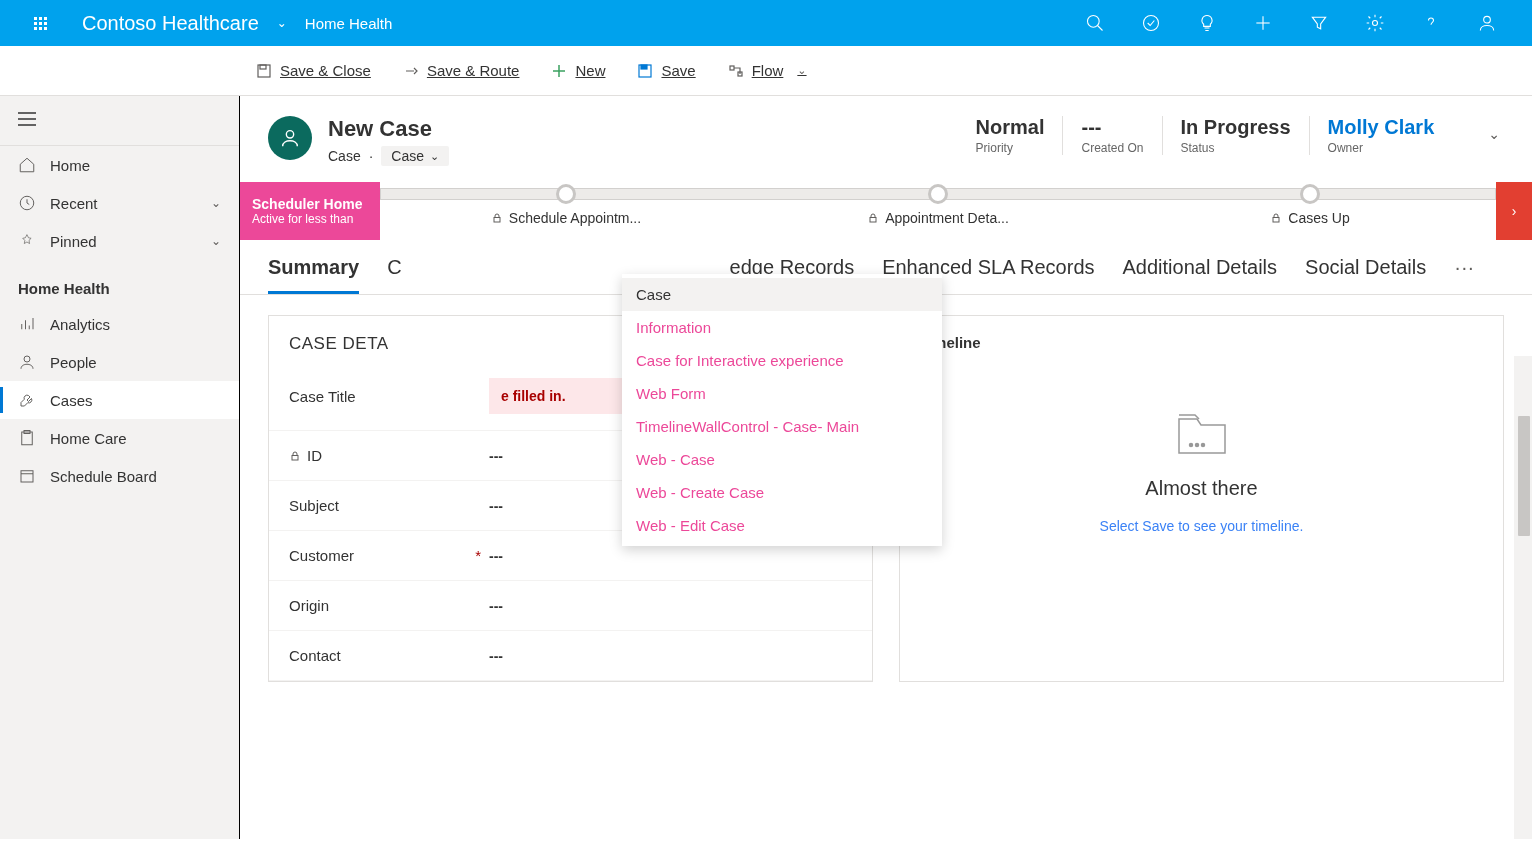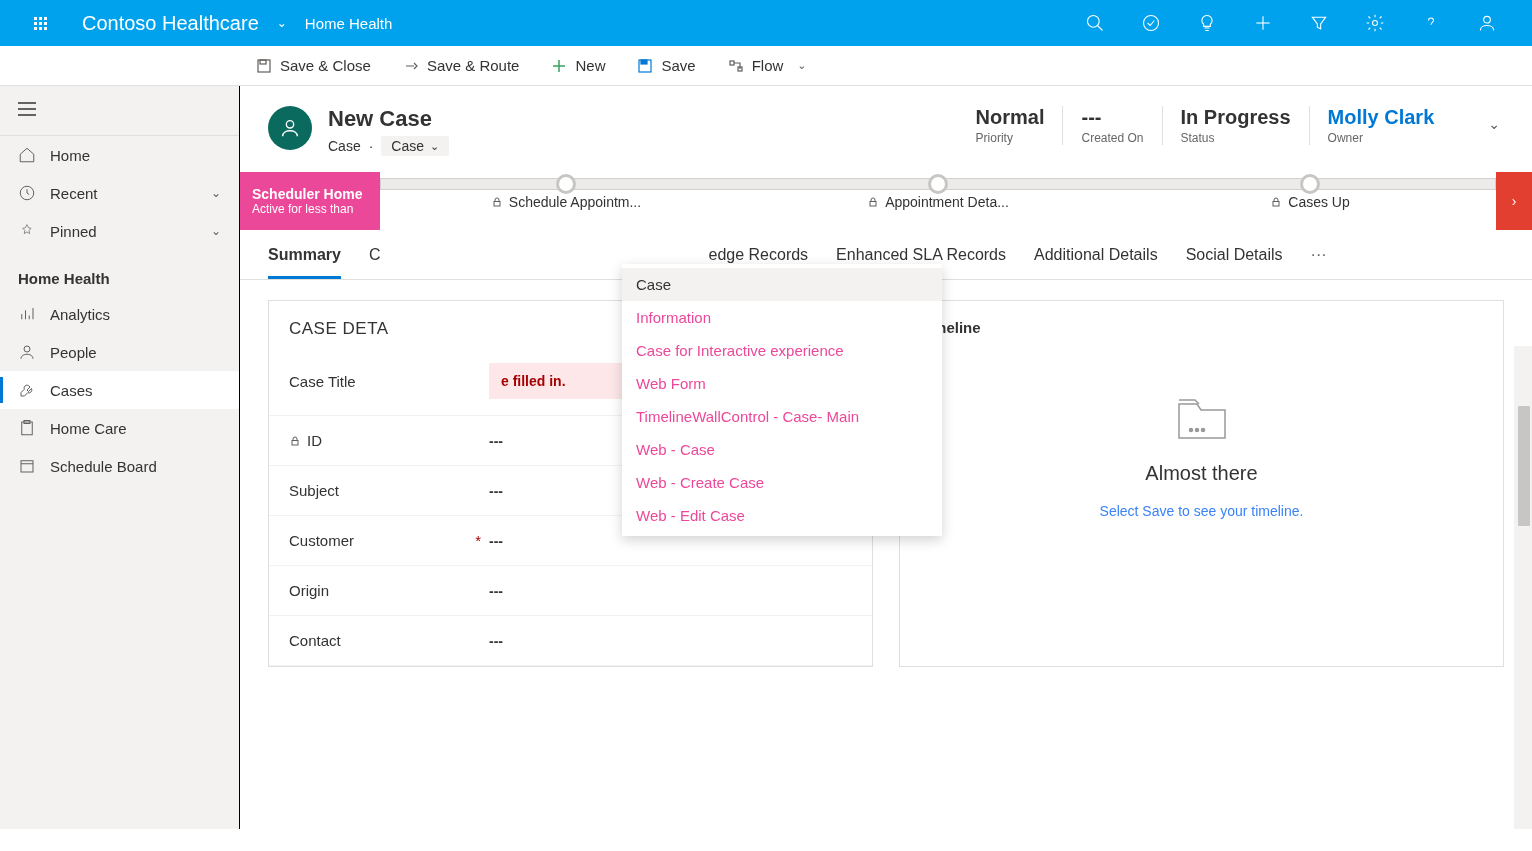--- a/index.html
+++ b/index.html
@@ -12,21 +12,21 @@
 .waffle-icon span { background: #fff; width: 3px; height: 3px; }
 .app-name { font-size: 20px; font-weight: 400; margin-left: 20px; display: flex; align-items: center; gap: 18px; }
 .app-chevron { font-size: 12px; }
 .app-area { margin-left: 18px; font-size: 15px; }
 .topbar-spacer { flex: 1; }
 .topbar-icons { display: flex; gap: 2px; }
 .topbar-icon { width: 54px; height: 58px; display: flex; align-items: center; justify-content: center; cursor: pointer; }
 .topbar-icon svg { width: 20px; height: 20px; stroke: #fff; fill: none; stroke-width: 1.3; }
 
 
-.cmdbar { height: 40px; border-bottom: 1px solid #e1dfdd; display: flex; align-items: center; padding-left: 252px; gap: 24px; }
+.cmdbar { height: 50px; border-bottom: 1px solid #e1dfdd; display: flex; align-items: center; padding-left: 252px; gap: 24px; text-decoration: underline; }
 .cmd-item { display: flex; align-items: center; gap: 8px; color: #333; cursor: pointer; padding: 6px 4px; font-size: 15px; }
 .cmd-item svg { width: 16px; height: 16px; }
 
 
 .main { display: flex; height: calc(100vh - 58px - 50px); }
 
 
 .sidebar { width: 240px; background: #f3f2f1; border-right: 1px solid #000000; display: flex; flex-direction: column; padding-top: 0; }
 .hamburger { padding: 16px 18px; cursor: pointer; border-bottom: 1px solid #e1dfdd; }
 .hamburger svg { width: 18px; height: 14px; }
@@ -59,31 +59,31 @@
 
 
 .bpf-row { display: flex; height: 58px; position: relative; }
 .scheduler-warn { background: #ec4899; color: #fff; width: 140px; padding: 8px 12px; display: flex; flex-direction: column; justify-content: center; font-size: 14px; }
 .scheduler-warn .title { font-weight: 600; }
 .scheduler-warn .sub { font-size: 12px; }
 .bpf-track { flex: 1; position: relative; display: flex; }
 .bpf-line { position: absolute; height: 12px; background: #edebe9; border: 1px solid #d2d0ce; top: 6px; left: 0; right: 0; }
 .bpf-stage { flex: 1; display: flex; flex-direction: column; align-items: center; position: relative; padding-top: 2px; }
 .bpf-dot { width: 20px; height: 20px; border-radius: 50%; background: #fff; border: 3px solid #c8c6c4; z-index: 1; }
-.bpf-stage-label { display: flex; align-items: center; gap: 6px; font-size: 14px; color: #333; }
+.bpf-stage-label { display: flex; align-items: center; gap: 6px; margin-top: 6px; font-size: 14px; color: #333; }
 .bpf-lock { width: 12px; height: 12px; }
 .bpf-next { width: 36px; background: #e23f31; display: flex; align-items: center; justify-content: center; color: #fff; cursor: pointer; }
 
 
 .form-menu { position: absolute; left: 382px; top: 178px; width: 320px; background: #fff; box-shadow: 0 4px 12px rgba(0,0,0,0.18); z-index: 10; padding: 4px 0; }
 .form-menu-item { padding: 8px 14px; cursor: pointer; font-size: 15px; color: #ec4899; }
 .form-menu-item.hover { background: #f3f2f1; color: #333; }
 
 
-.tabs { display: flex; gap: 28px; padding: 16px 28px 0; border-bottom: 1px solid #e1dfdd; font-size: 16px; }
+.tabs { display: flex; gap: 28px; padding: 16px 28px 0; border-bottom: 1px solid #e1dfdd; font-size: 20px; }
 .tab { padding-bottom: 12px; cursor: pointer; color: #333; white-space: nowrap; }
 .tab.active { font-weight: 600; border-bottom: 3px solid #0078d4; }
 .tab.more { color: #605e5c; }
 
 
 .form-area { display: flex; gap: 26px; padding: 20px 28px; }
 .panel { flex: 1; border: 1px solid #e1dfdd; background: #fff; }
 .panel-title { font-size: 17px; font-weight: 400; padding: 18px 20px 8px; letter-spacing: 0.5px; }
 .panel.right .panel-title { font-size: 15px; font-weight: 600; padding: 18px 20px; letter-spacing: 0; }
 .field-row { display: flex; align-items: center; padding: 16px 20px; border-bottom: 1px solid #f3f2f1; }

